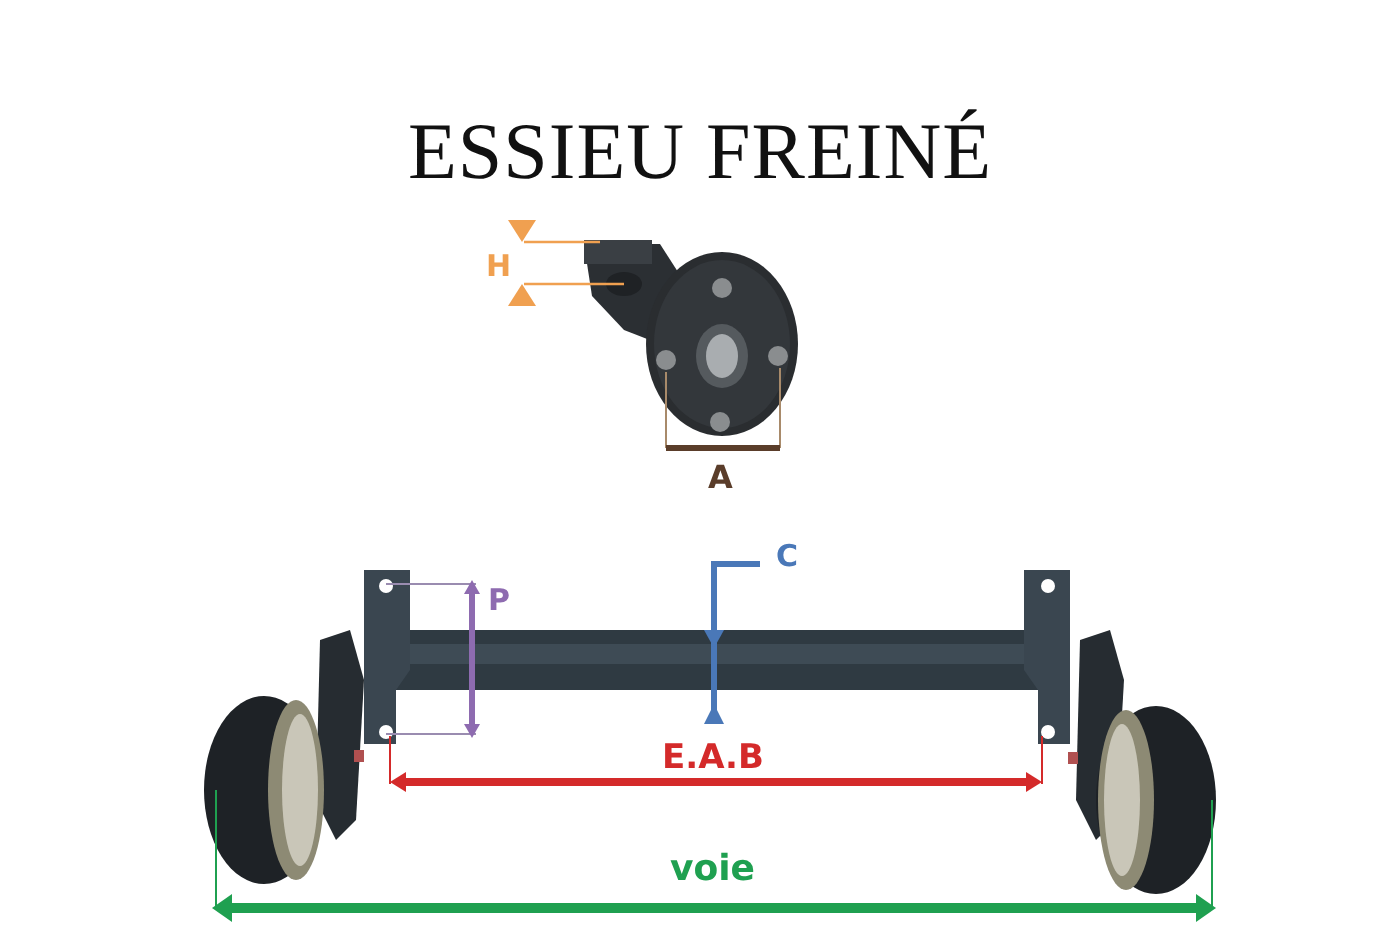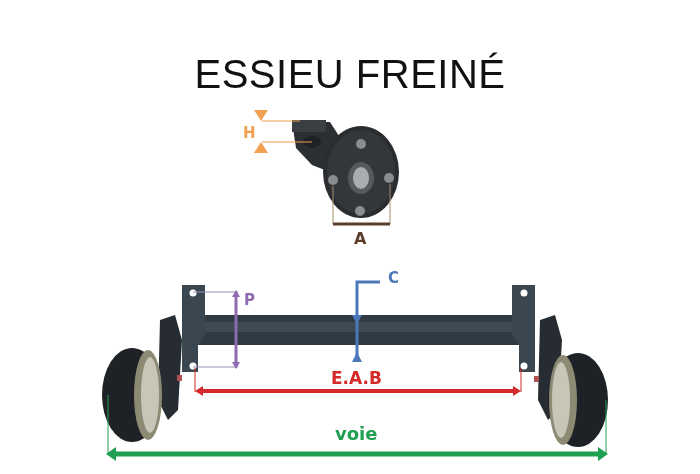--- a/index.html
+++ b/index.html
@@ -1,17 +1,17 @@
 <!DOCTYPE html>
 <html><head>
 <meta charset="utf-8">
 <style>
   html, body { margin: 0; padding: 0; background: #ffffff; }
   body { width: 700px; height: 474px; position: relative; overflow: hidden; font-family: "Liberation Sans", sans-serif; }
-  .title { position: absolute; left: 0; width: 700px; top: 52px; text-align: center; font-family: Liberation Sans, sans-serif; font-size: 40px; color: #111; letter-spacing: 0.5px; }
+  .title { position: absolute; left: 0; width: 700px; top: 52px; text-align: center; font-family: Liberation Serif, serif; font-size: 40px; color: #111; letter-spacing: 0.5px; }
   svg { position: absolute; left: 0; top: 0; }
   .lbl { font-family: "DejaVu Sans", sans-serif; font-weight: bold; }
 </style>
 </head>
 <body>
 
 <div class="title">ESSIEU FREINÉ</div>
 
 <svg width="700" height="474" viewBox="0 0 700 474">
 

